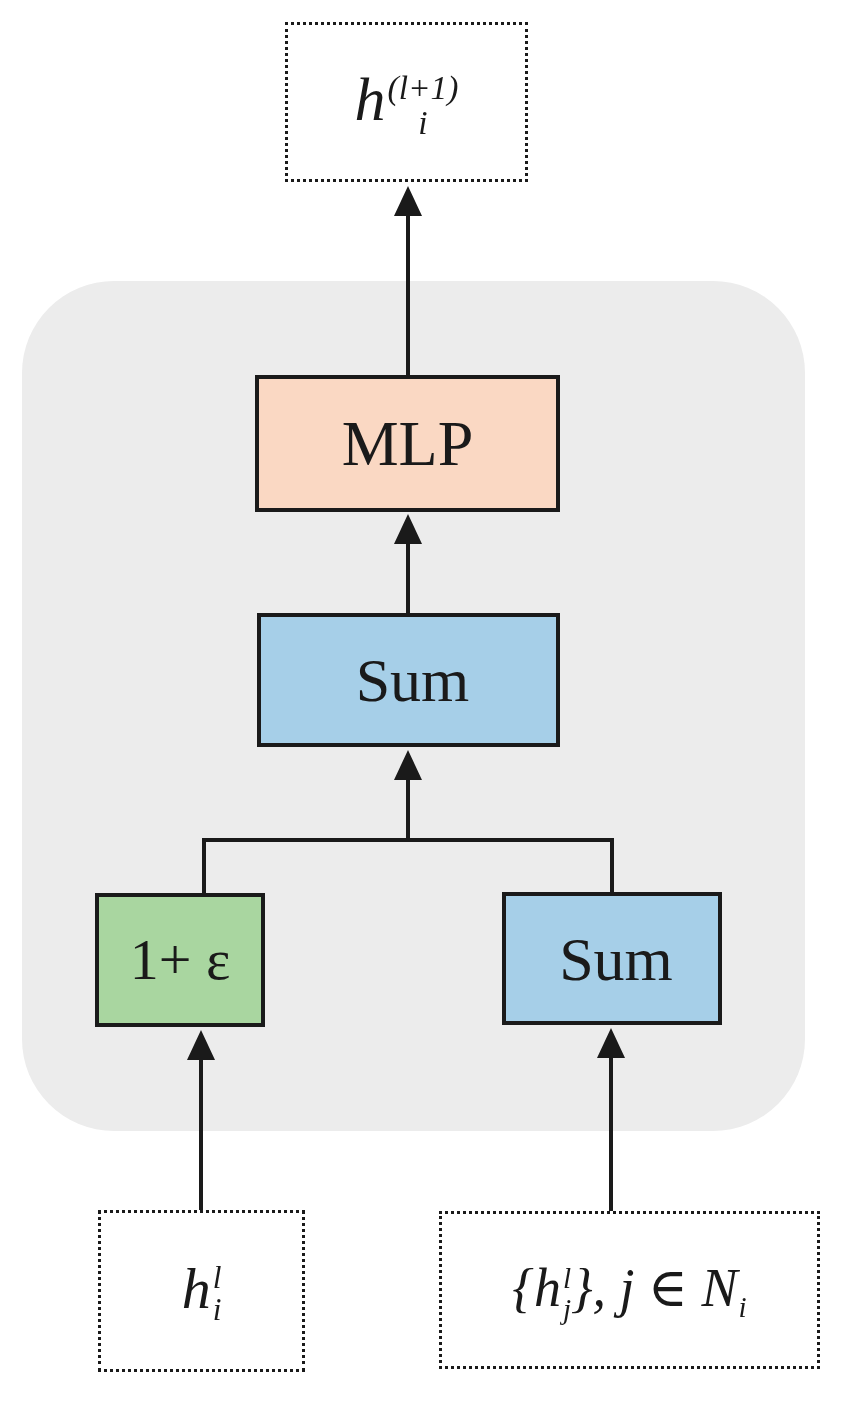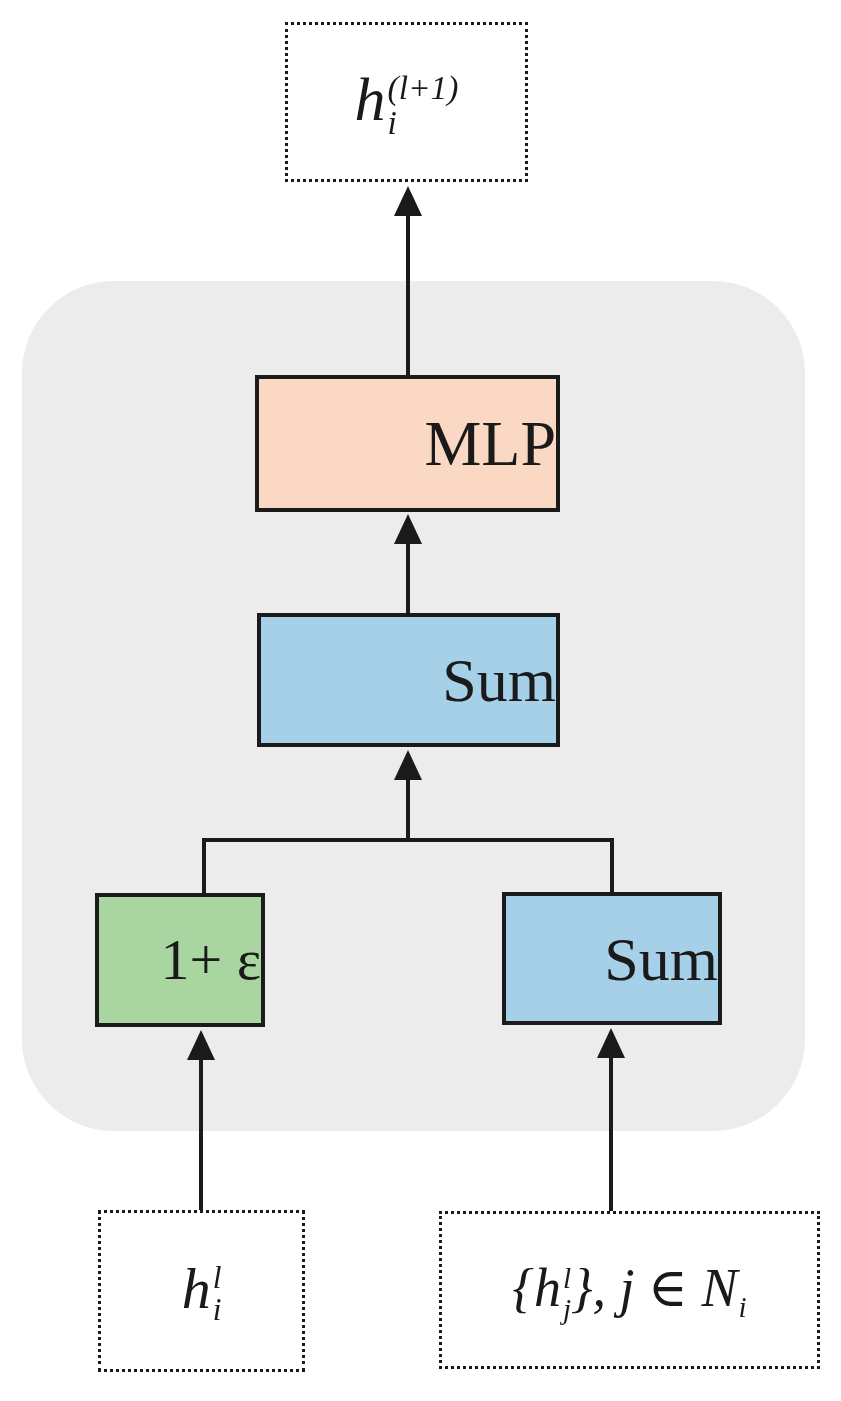--- a/index.html
+++ b/index.html
@@ -36,21 +36,21 @@
     stroke: none;
   }
   .box {
     position: absolute;
     display: flex;
     align-items: center;
     justify-content: center;
     box-sizing: border-box;
     z-index: 3;
   }
-  .solid { border: 4px solid #1a1a1a; justify-content: flex-end; }
+  .solid { border: 4px solid #1a1a1a; }
   .dotted { border: 3px dotted #1a1a1a; background: #ffffff; }
 
   .box-output   { left: 285px; top: 22px;   width: 243px; height: 160px; }
   .box-mlp      { left: 255px; top: 375px;  width: 305px; height: 137px; }
   .box-sum-top  { left: 257px; top: 613px;  width: 303px; height: 134px; }
   .box-epsilon  { left: 95px;  top: 893px;  width: 170px; height: 134px; }
   .box-sum-right{ left: 502px; top: 892px;  width: 220px; height: 133px; }
   .box-in-self  { left: 98px;  top: 1210px; width: 207px; height: 162px; }
   .box-in-nbrs  { left: 439px; top: 1211px; width: 381px; height: 158px; }
 
@@ -63,21 +63,21 @@
   .math-md { font-size: 58px; }
   .math-sm { font-size: 54px; }
   .supsub {
     display: inline-block;
     font-size: 0.54em;
     line-height: 1.05;
     text-align: left;
     vertical-align: middle;
     margin-left: 2px;
   }
-  .supsub .sup, .supsub .sub { display: block; }
+  .supsub .sup, .supsub .sub { display: block; text-align: center; }
   .subonly {
     font-size: 0.54em;
     vertical-align: -0.38em;
     margin-left: 1px;
   }
 </style>
 </head>
 <body>
 
 <div class="canvas">

